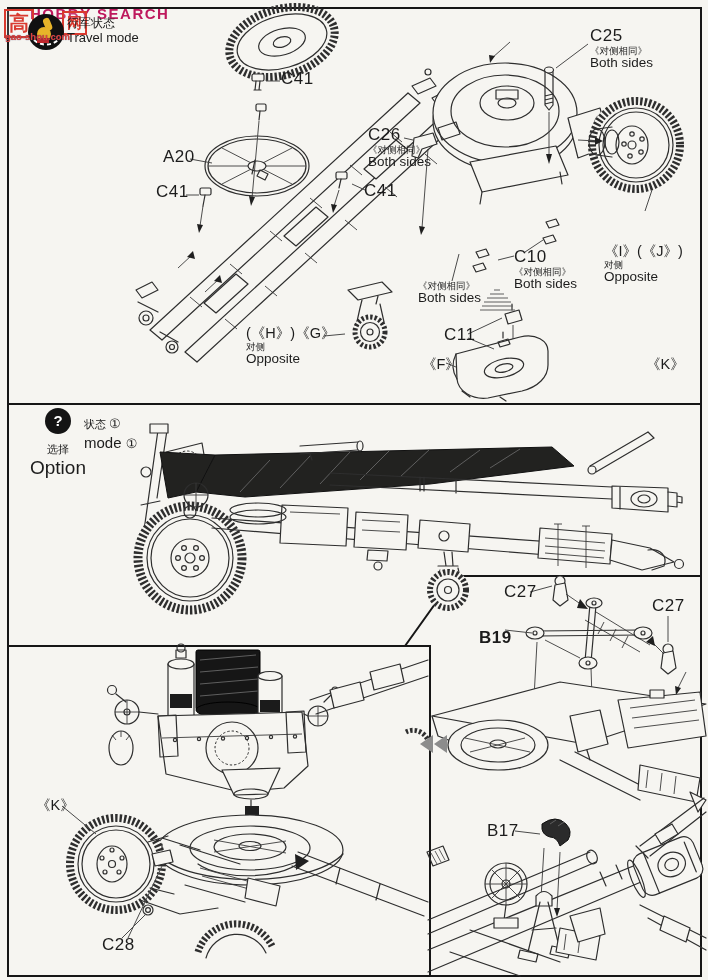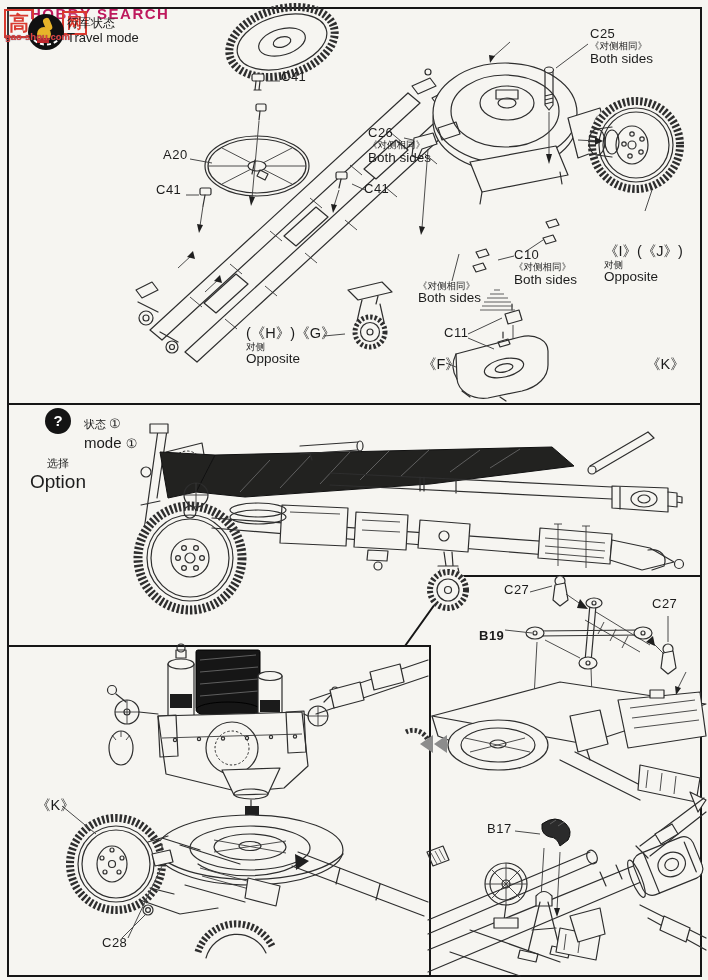--- a/index.html
+++ b/index.html
@@ -26,29 +26,29 @@
   .wm-box-right{left:62px;top:11px;width:21px;height:20px;font-size:15px;}
   .wm-url{position:absolute;left:5px;top:31px;font-size:9.5px;font-weight:bold;color:#e04038;
           text-shadow:0 0 1px #3a3a66;}
   
   .hdr-travel{position:absolute;left:67px;top:17px;line-height:1.15;}
   .hdr-travel .t-cn{font-size:12px;}
   .hdr-travel .t-en{font-size:13px;}
   .hdr-option{position:absolute;left:28px;top:408px;width:60px;text-align:center;}
   .q-circle{width:26px;height:26px;border-radius:50%;background:#141414;color:#fff;
             font-size:15px;font-weight:bold;line-height:26px;text-align:center;margin:0 auto;}
-  .o-cn{font-size:11px;margin-top:22px;}
+  .o-cn{font-size:11px;margin-top:8px;}
   .o-en{font-size:19px;}
   .hdr-mode{position:absolute;left:84px;top:416px;line-height:1.3;}
   .m-cn{font-size:11px;}
   .m-en{font-size:15px;}
   .circled{font-size:13px;}
   
   .part-label{position:absolute;line-height:1.1;white-space:nowrap;}
-  .lbl-code{font-size:13px;letter-spacing:.5px;}
+  .lbl-code{font-size:17px;letter-spacing:.5px;}
   .lbl-code-sm{font-size:14.5px;}
   .lbl-cn{font-size:9.5px;}
   .lbl-en{font-size:13.5px;}
 </style>
 </head>
 <body>
 
 <div class="page">
 
 <svg width="708" height="980" viewBox="0 0 708 980">

